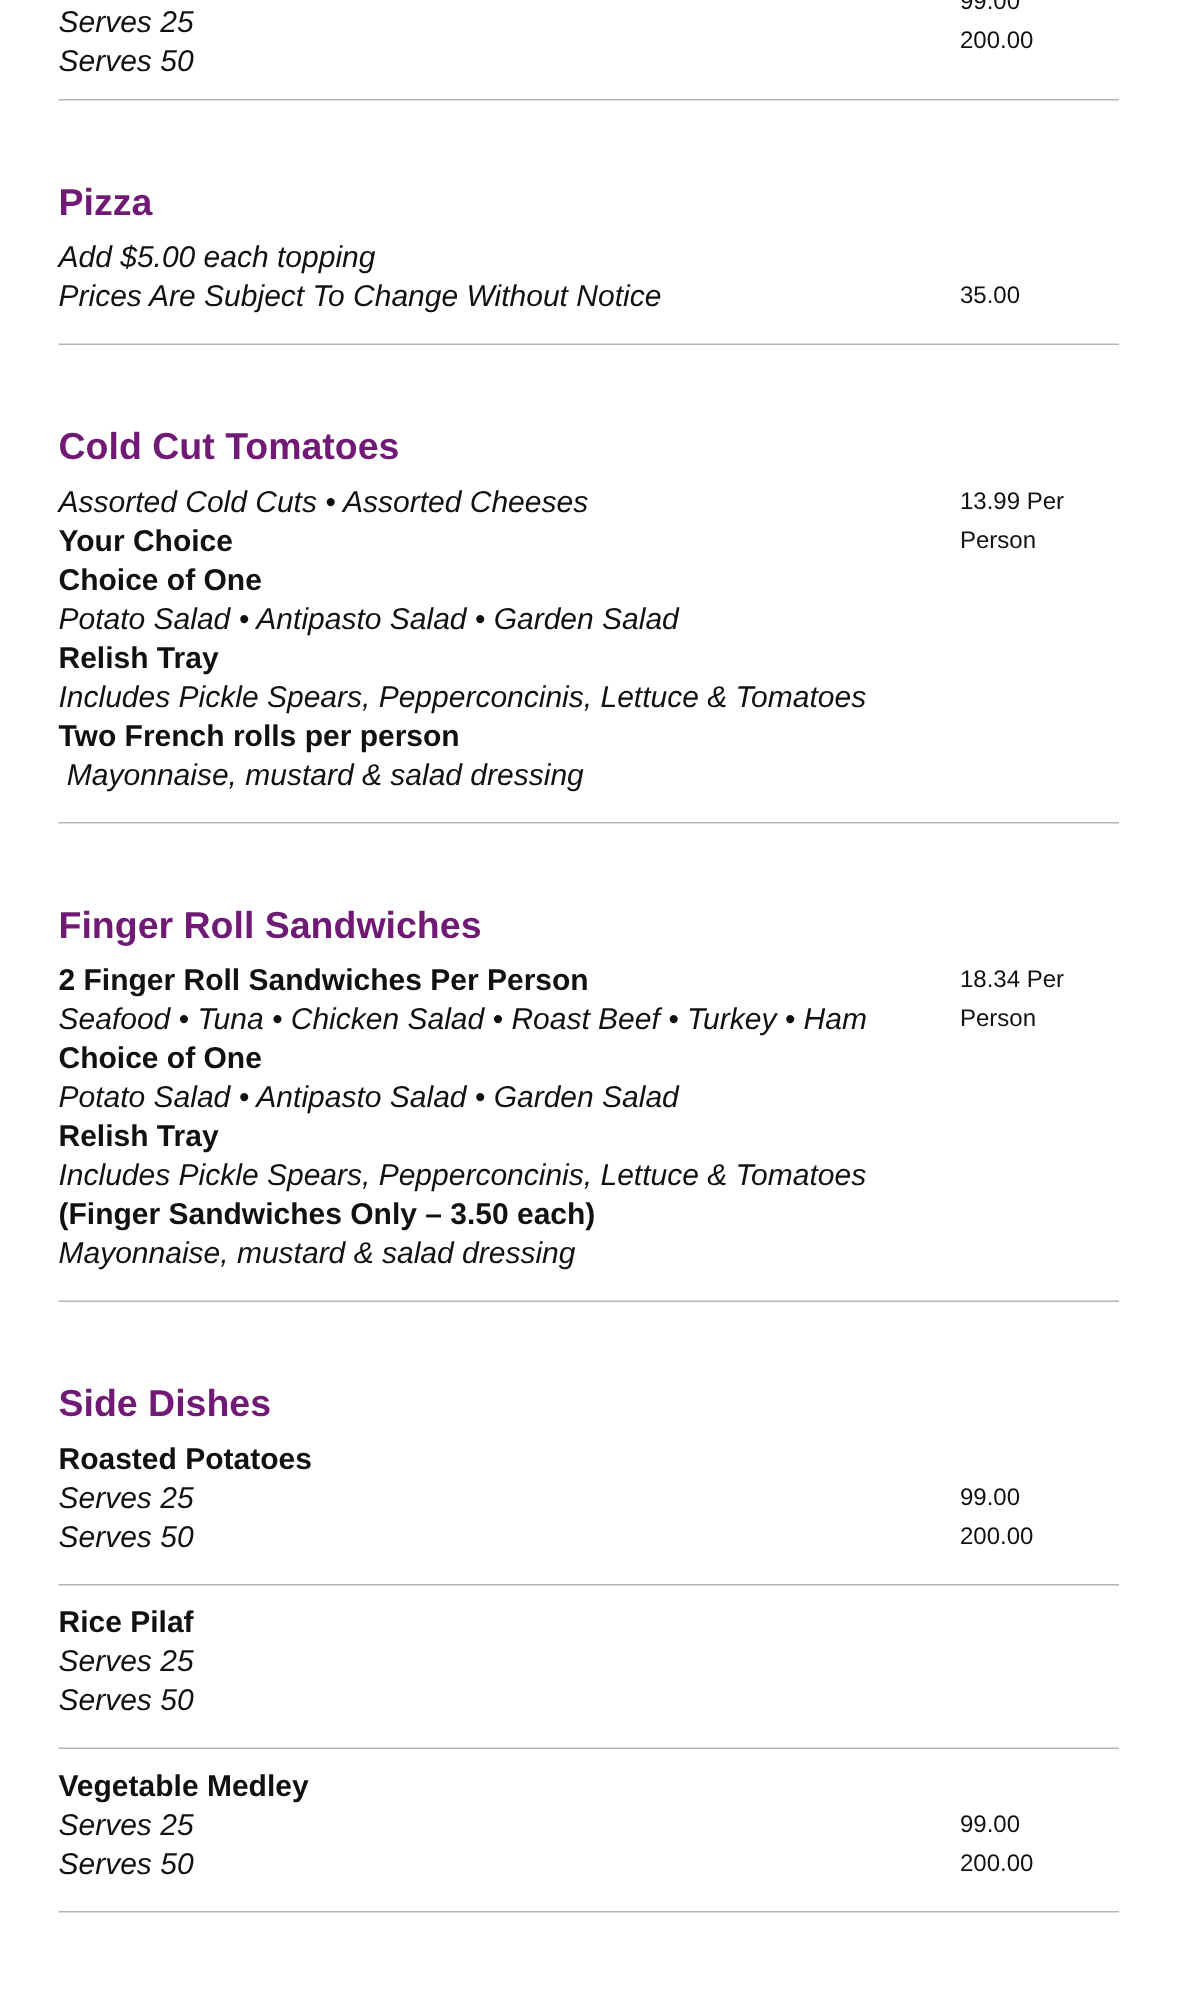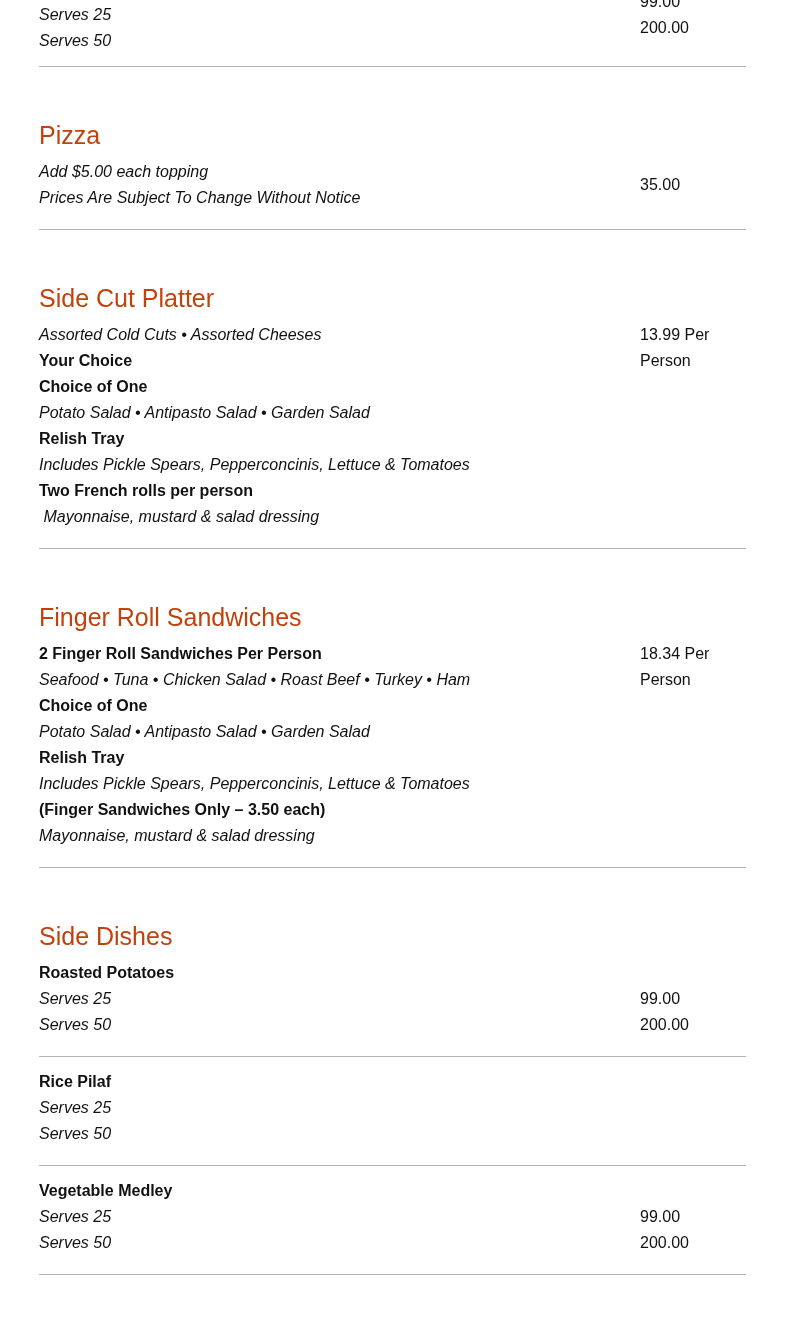--- a/index.html
+++ b/index.html
@@ -18,22 +18,22 @@
     .page {
       position: absolute;
       left: 39px;
       top: -24px;
       width: 707px;
     }
     .section {
       padding-top: 0;
     }
     .section-title {
-      color: #c2410c;
-      font-weight: normal;
+      color: #701a75;
+      font-weight: bold;
       font-size: 25px;
       line-height: 32px;
       margin: 0;
       padding-top: 52px;
       padding-bottom: 8px;
     }
     .item {
       display: flex;
       justify-content: space-between;
       padding-bottom: 18px;
@@ -45,36 +45,36 @@
     .item-left {
       width: 600px;
     }
     .item-right {
       width: 106px;
       font-size: 16px;
       line-height: 26px;
       color: #111;
     }
     .line {
-      font-size: 16px;
+      font-size: 20px;
       line-height: 26px;
       white-space: pre;
     }
     .line.bold { font-weight: bold; }
     .line.italic { font-style: italic; }
     .line.plain { font-weight: bold; font-style: normal; }
     .price-line {
       font-size: 16px;
       line-height: 26px;
       white-space: pre;
     }
     .item-right.center {
       display: flex;
       flex-direction: column;
-      justify-content: center;
+      justify-content: flex-end;
     }
     .item-right.bottom {
       display: flex;
       flex-direction: column;
       justify-content: flex-end;
     }
   </style>
 </head>
 <body>
 
@@ -101,21 +101,21 @@
         <div class="line italic">Add $5.00 each topping</div>
         <div class="line italic">Prices Are Subject To Change Without Notice</div>
       </div>
       <div class="item-right center">
         <div class="price-line">35.00</div>
       </div>
     </div>
   </div>
 
   <div class="section">
-    <h2 class="section-title">Side Cut Platter</h2>
+    <h2 class="section-title">Cold Cut Tomatoes</h2>
     <div class="item">
       <div class="item-left">
         <div class="line italic">Assorted Cold Cuts • Assorted Cheeses</div>
         <div class="line bold">Your Choice</div>
         <div class="line bold">Choice of One</div>
         <div class="line italic">Potato Salad • Antipasto Salad • Garden Salad</div>
         <div class="line bold">Relish Tray</div>
         <div class="line italic">Includes Pickle Spears, Pepperconcinis, Lettuce &amp; Tomatoes</div>
         <div class="line plain">Two French rolls per person</div>
         <div class="line italic"> Mayonnaise, mustard &amp; salad dressing</div>

